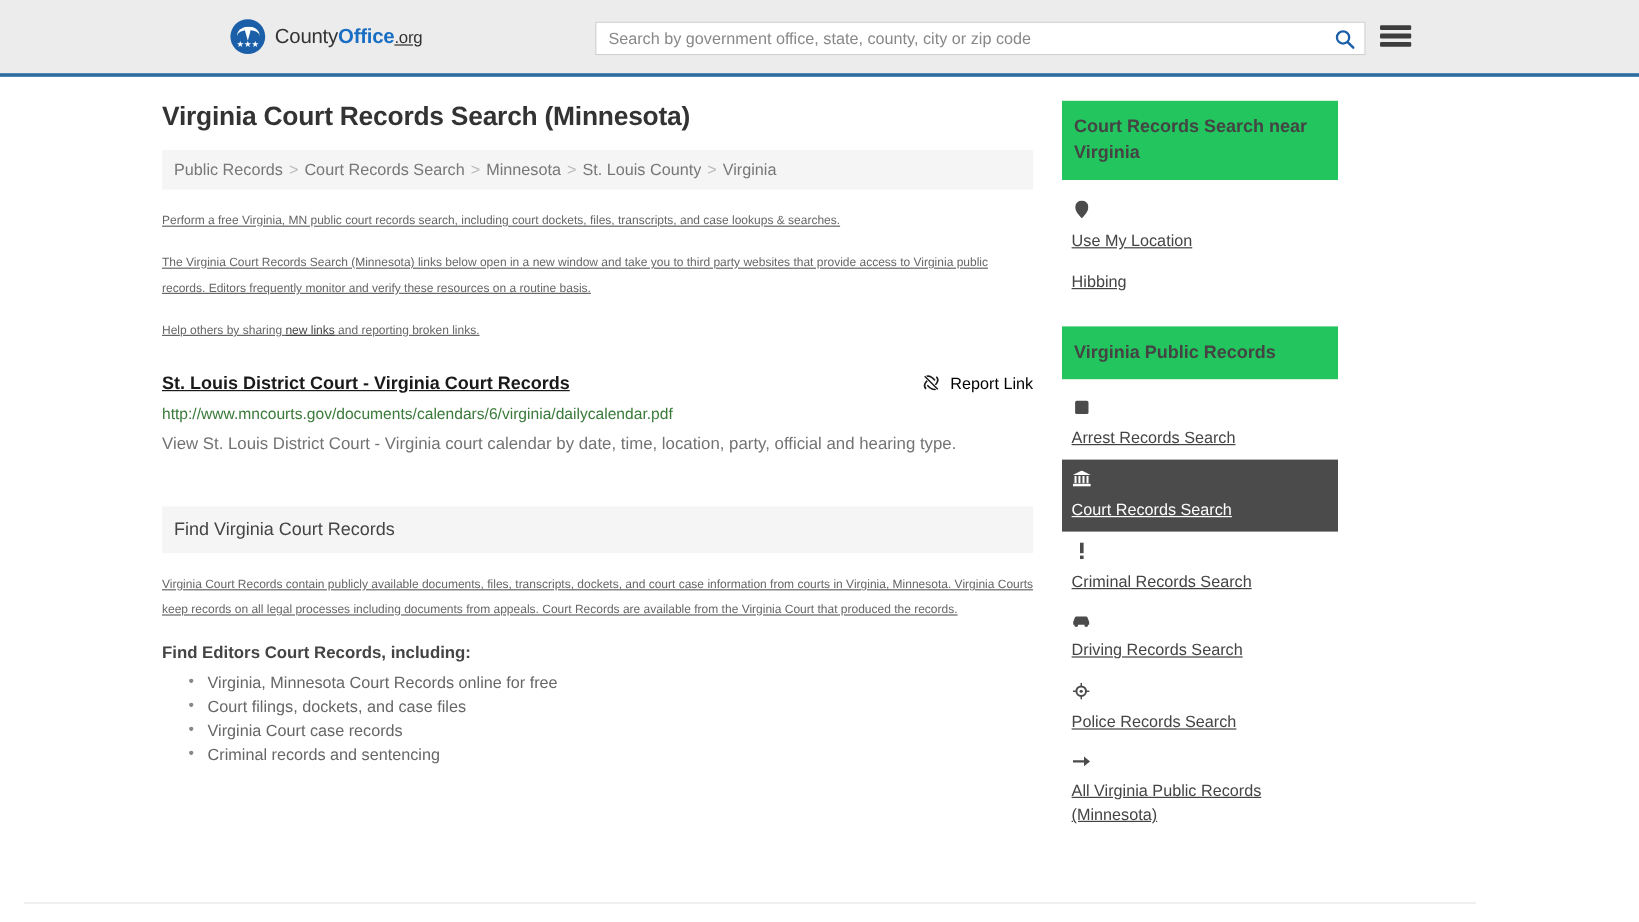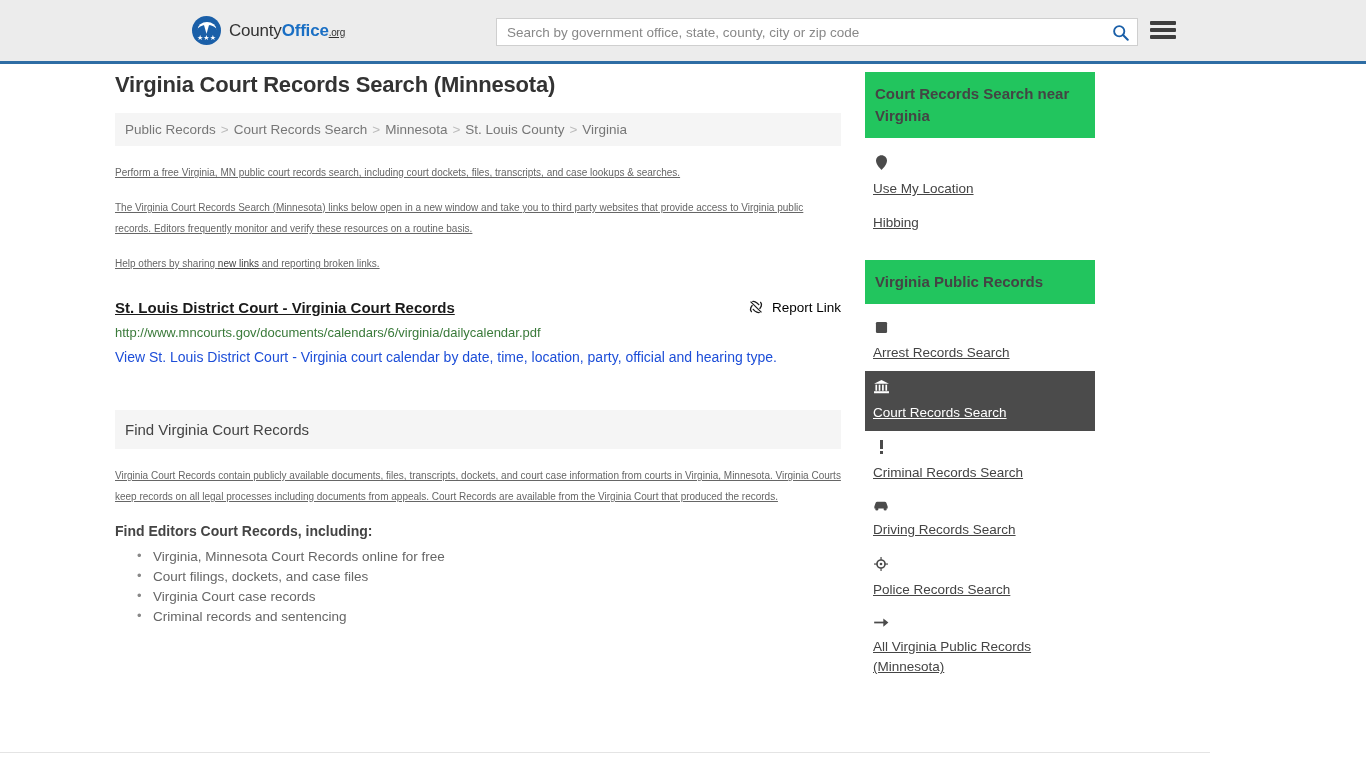--- a/index.html
+++ b/index.html
@@ -64,21 +64,21 @@
     line-height: 7px;
   }
   .brand-text {
     font-size: 17px;
     color: #222222;
     white-space: nowrap;
     letter-spacing: -0.2px;
   }
   .brand-text .b-office { color: #1a6fc4; font-weight: bold; }
   .brand-text .b-county { color: #333333; }
-  .brand-text .b-org { color: #333333; font-size: 10px; text-decoration: underline; }
+  .brand-text .b-org { color: #333333; font-size: 14px; text-decoration: underline; }
 
   .search-wrap {
     position: absolute;
     left: 496px;
     top: 18px;
     width: 642px;
     height: 28px;
     background: #ffffff;
     border: 1px solid #cfcfcf;
     display: flex;
@@ -113,21 +113,22 @@
   }
   .menu-btn span {
     display: block; height: 4px; width: 26px;
     background: #3d3d3d; border-radius: 1px;
   }
 
   
   .page {
     width: 1210px;
     position: relative;
-    padding-top: 8px;
+    padding-top: 20px;
+    margin-left: 20px;
   }
   .container {
     width: 980px;
     margin: 0 auto;
     display: flex;
     gap: 24px;
     align-items: flex-start;
   }
   .main-col { width: 726px; flex: none; }
   .side-col { width: 230px; flex: none; }
@@ -196,21 +197,21 @@
     display: block;
     font-size: 13px;
     color: #3a7a3a;
     margin-top: 6px;
     line-height: 18px;
     text-decoration: none;
   }
   .result-desc {
     font-size: 14px;
     line-height: 26px;
-    color: #1d4ed8;
+    color: #737373;
     margin: 2px 0 0 0;
   }
 
   
   .section-head {
     background: #f5f5f5;
     padding: 11px 10px;
     margin-top: 40px;
   }
   .section-head h2 {

